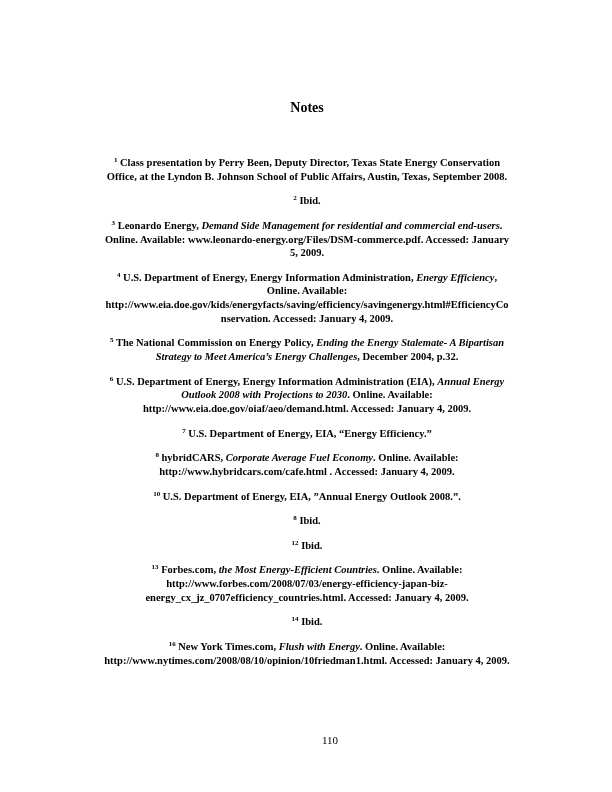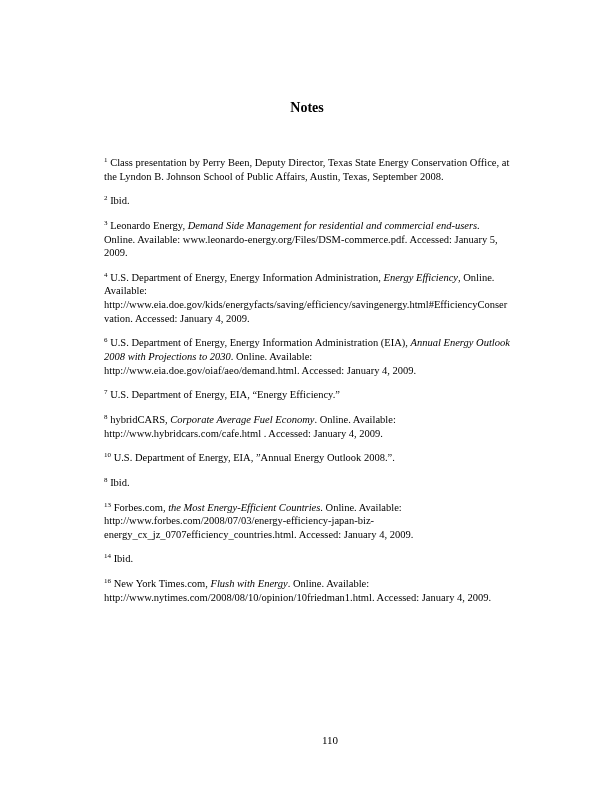--- a/index.html
+++ b/index.html
@@ -22,22 +22,23 @@
   .doc-title {
     text-align: center;
     font-size: 14px;
     font-weight: bold;
     margin: 0 0 40px 0;
   }
   .note {
     font-size: 10.5px;
     line-height: 1.3;
     margin: 0 0 11px 0;
-    text-align: left;
+    text-align: center;
     word-wrap: break-word;
+    font-weight: bold;
   }
   .note sup {
     font-size: 7px;
     line-height: 0;
     vertical-align: super;
   }
   .it {
     font-style: italic;
   }
   .page-number {
@@ -53,23 +54,25 @@
 </head>
 <body>
 
 <div class="page">
   <h1 class="doc-title">Notes</h1>
   <div>
       <p class="note"><sup>1</sup> <span>Class presentation by Perry Been, Deputy Director, Texas State Energy Conservation Office, at the Lyndon B. Johnson School of Public Affairs, Austin, Texas, September 2008.</span></p>
       <p class="note"><sup>2</sup> <span>Ibid.</span></p>
       <p class="note"><sup>3</sup> <span>Leonardo Energy, </span><span class="it">Demand Side Management for residential and commercial end-users</span><span>. Online. Available: www.leonardo-energy.org/Files/DSM-commerce.pdf. Accessed: January 5, 2009.</span></p>
       <p class="note"><sup>4</sup> <span>U.S. Department of Energy, Energy Information Administration, </span><span class="it">Energy Efficiency</span><span>, Online. Available: http://www.eia.doe.gov/kids/energyfacts/saving/efficiency/savingenergy.html#EfficiencyConservation. Accessed: January 4, 2009.</span></p>
+      <p class="note"><sup>5</sup> <span>The National Commission on Energy Policy, </span><span class="it">Ending the Energy Stalemate- A Bipartisan Strategy to Meet America’s Energy Challenges</span><span>, December 2004, p.32.</span></p>
       <p class="note"><sup>6</sup> <span>U.S. Department of Energy, Energy Information Administration (EIA), </span><span class="it">Annual Energy Outlook 2008 with Projections to 2030</span><span>. Online. Available: http://www.eia.doe.gov/oiaf/aeo/demand.html. Accessed: January 4, 2009.</span></p>
       <p class="note"><sup>7</sup> <span>U.S. Department of Energy, EIA, “Energy Efficiency.”</span></p>
       <p class="note"><sup>8</sup> <span>hybridCARS,  </span><span class="it">Corporate Average Fuel Economy</span><span>. Online. Available: http://www.hybridcars.com/cafe.html . Accessed: January 4, 2009.</span></p>
       <p class="note"><sup>10</sup> <span>U.S. Department of Energy, EIA, ”Annual Energy Outlook 2008.”.</span></p>
       <p class="note"><sup>8</sup> <span>Ibid.</span></p>
+      <p class="note"><sup>12</sup> <span>Ibid.</span></p>
       <p class="note"><sup>13</sup> <span>Forbes.com, </span><span class="it">the Most Energy-Efficient Countries</span><span>. Online. Available: http://www.forbes.com/2008/07/03/energy-efficiency-japan-biz-energy_cx_jz_0707efficiency_countries.html. Accessed: January 4, 2009.</span></p>
       <p class="note"><sup>14</sup> <span>Ibid.</span></p>
       <p class="note"><sup>16</sup> <span>New York Times.com, </span><span class="it">Flush with Energy</span><span>. Online. Available: http://www.nytimes.com/2008/08/10/opinion/10friedman1.html. Accessed: January 4, 2009.</span></p>
     </div>
   <div class="page-number">110</div>
 </div>
 
 </body></html>

